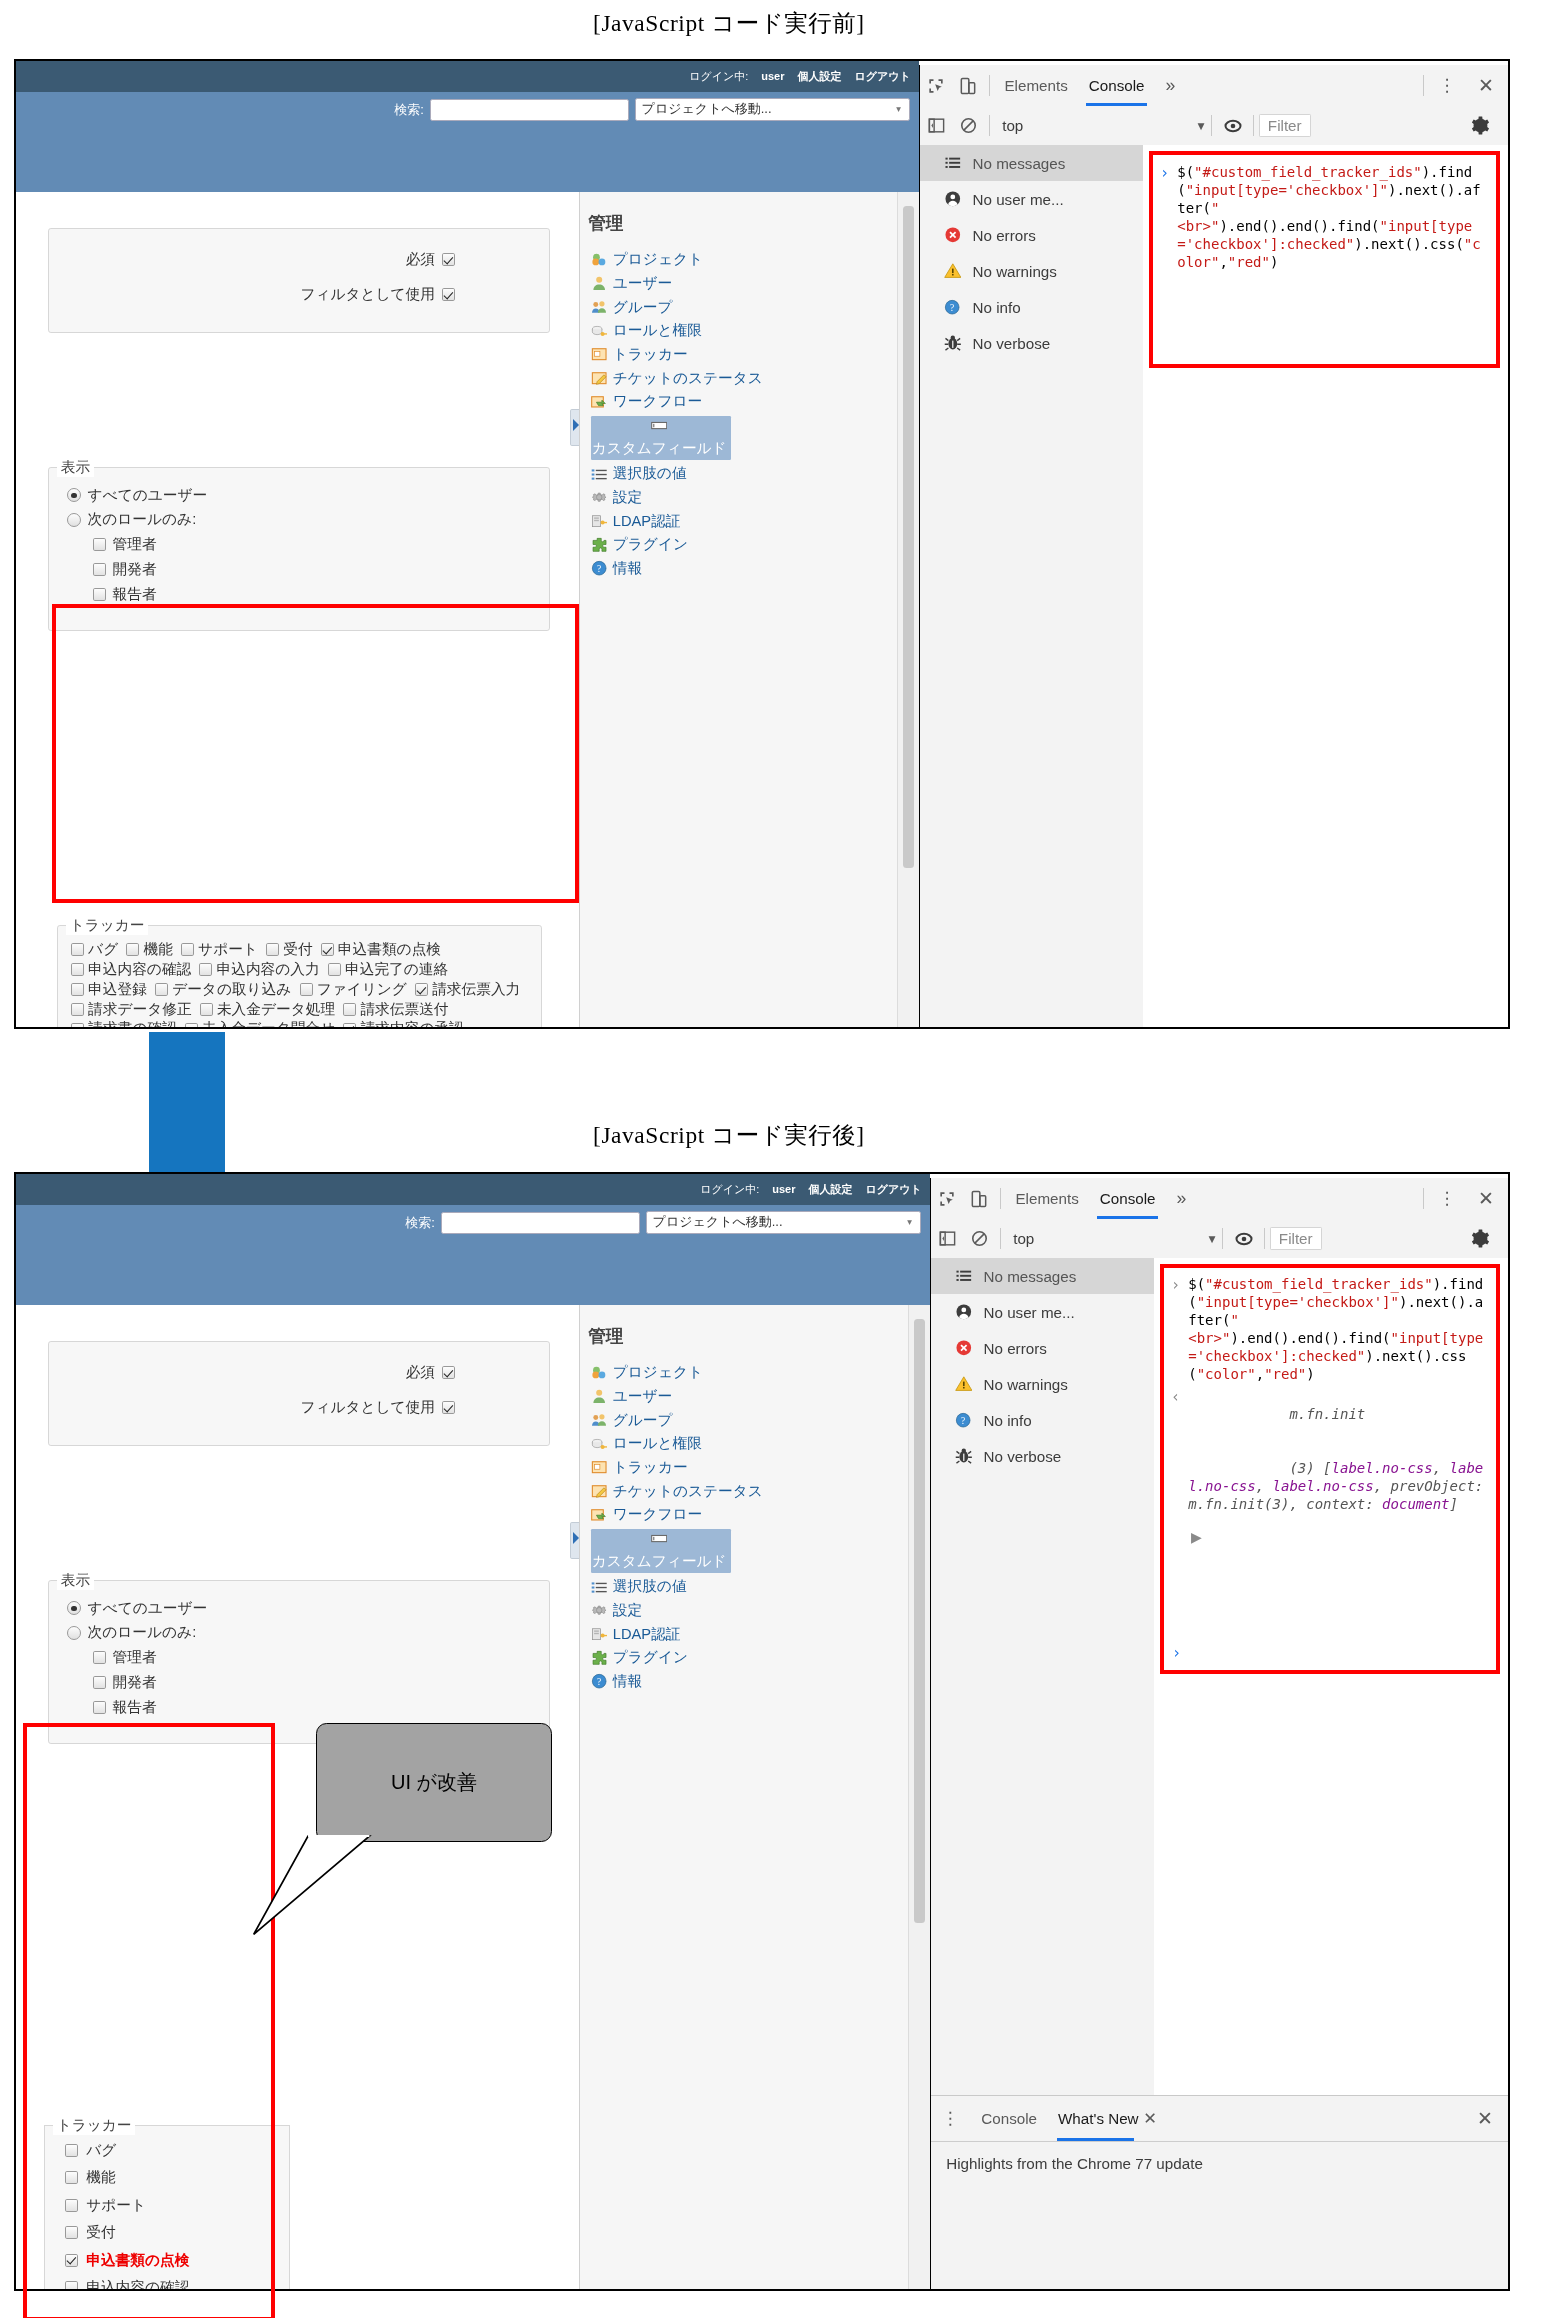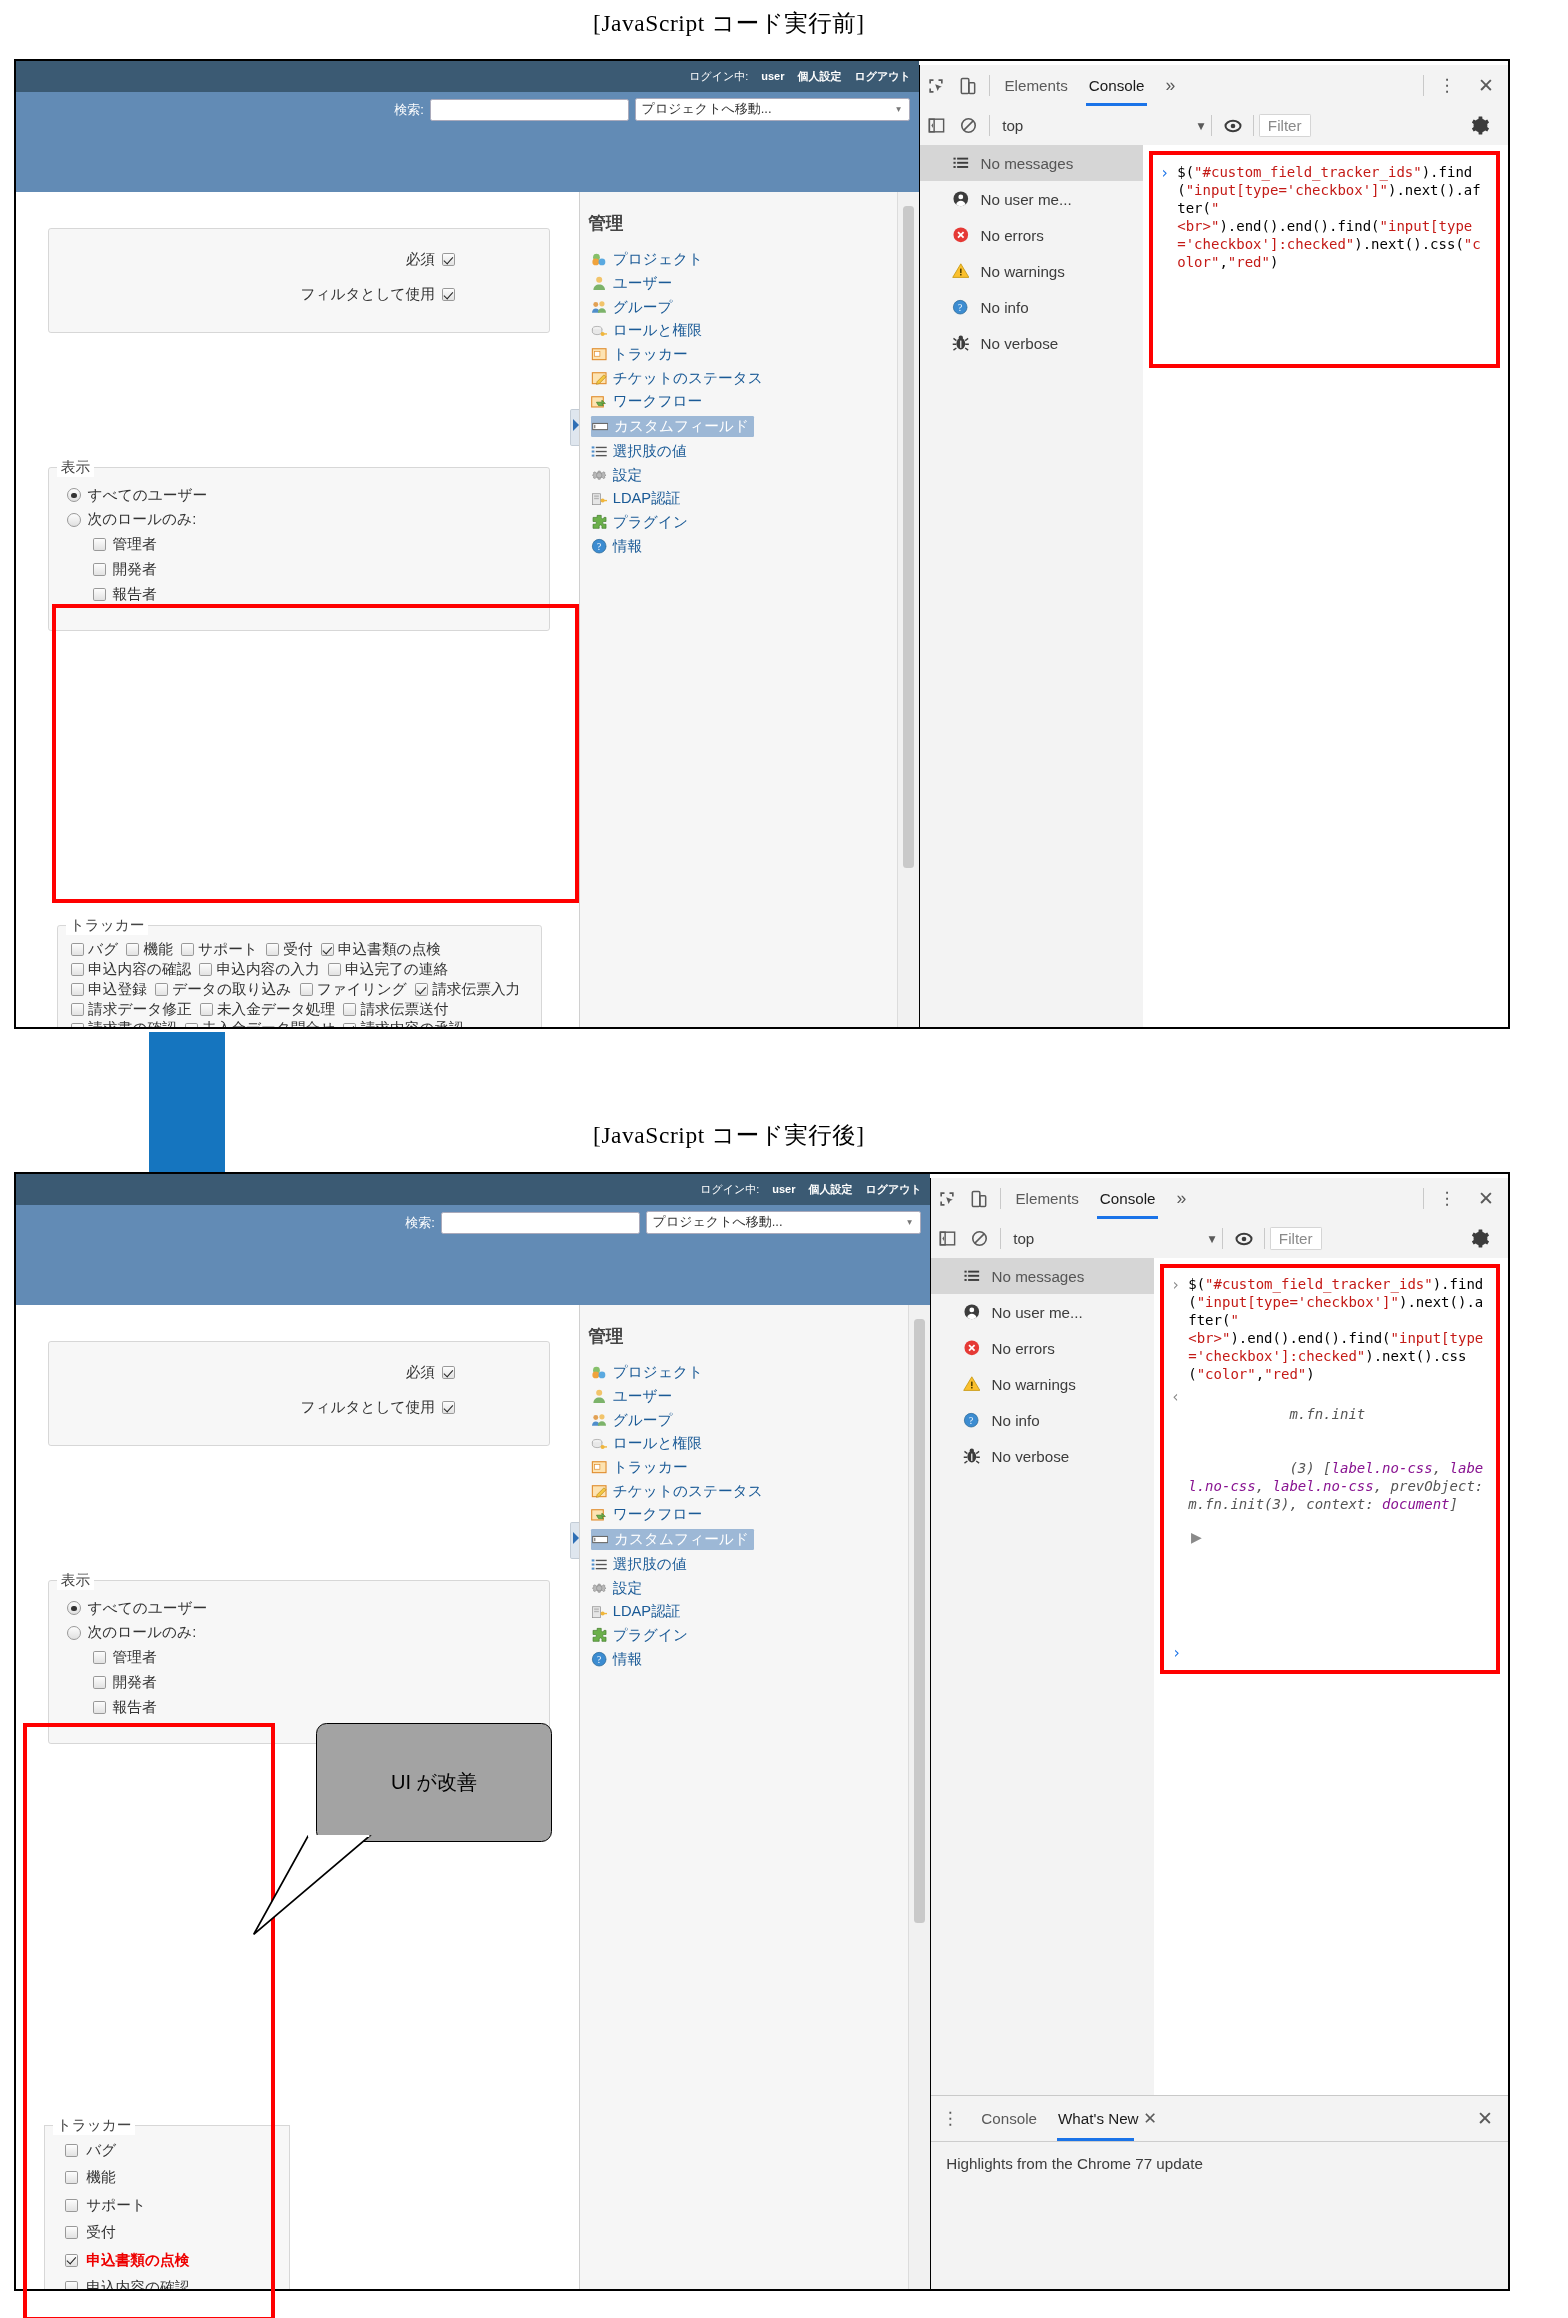--- a/index.html
+++ b/index.html
@@ -49,21 +49,21 @@
   }
   .rm-select .caret{font-size:8.2px;color:#777;}
   .rm-bluepad{position:absolute;left:0;right:0;top:67px;height:64px;background:#628bb5;}
   .rm-body{position:absolute;left:0;right:0;top:131px;bottom:0;background:#fff;}
 
   
   .rm-content{position:absolute;left:0;top:0;bottom:0;background:#fff;overflow:hidden;}
   .rm-sidebar{position:absolute;top:0;bottom:0;background:#f6f6f6;border-left:0.6px solid #d0d0d0;overflow:hidden;}
   .rm-sidebar h3{margin:0 0 15.2px 8.2px;font-size:17.6px;color:#444;font-weight:bold;}
   .adm-item{display:flex;align-items:center;gap:5.9px;margin:0 0 4.7px 10.5px;font-size:14.7px;color:#1a5a96;white-space:nowrap;}
-  .adm-item.sel{background:#9db8d6;color:#fff;display:inline-flex;padding:1.2px 4.7px 1.2px 1.2px;border-radius:1.2px;margin-left:10.5px;}
+  .adm-item.sel{background:#9db8d6;color:#fff;display:inline-flex;padding:1.2px 4.7px 1.2px 1.2px;border-radius:1.2px;margin-left:10.5px;flex-direction:column;}
   .adm-ico{width:16.4px;height:16.4px;flex:0 0 16.4px;position:relative;}
 
   
   .fs{border:0.6px solid #d7d7d7;border-radius:2.9px;background:#f7f7f7;position:relative;box-sizing:border-box;}
   .fs > legend, .fs .lg{
     position:absolute;top:-10px;left:8.2px;background:#fff;padding:0 3.5px;font-size:14.7px;color:#444;
   }
   .row-right{display:flex;align-items:center;justify-content:flex-end;gap:7px;font-size:14.7px;color:#333;}
   .chk{
     width:13px;height:13px;border:0.6px solid #999;border-radius:1.8px;
@@ -98,21 +98,21 @@
   .dt-icbtn{width:32px;height:32px;display:flex;align-items:center;justify-content:center;flex:0 0 32px;}
   .dt-vsep{width:0.6px;height:21px;background:#c9c9c9;margin:0 4.7px;}
   .dt-tab{font-size:15.2px;color:#5a5a5a;padding:0 10.5px;height:41px;display:flex;align-items:center;position:relative;white-space:nowrap;}
   .dt-tab.active{color:#1a1a1a;}
   .dt-tab.active::after{content:"";position:absolute;left:10%;right:10%;bottom:0;height:2.9px;background:#1a73e8;}
   .dt-spacer{flex:1;}
   .dt-filterbar{position:absolute;left:0;right:0;top:41px;height:39px;background:#f3f3f3;border-bottom:0.6px solid #cdcdcd;display:flex;align-items:center;}
   .dt-ctx{font-size:15.2px;color:#3c3c3c;padding-left:8.2px;white-space:nowrap;}
   .dt-filter{font-size:15.2px;color:#8a8a8a;background:#fff;border:0.6px solid #d5d5d5;padding:1.8px 8.2px;border-radius:1.2px;}
   .dt-side{position:absolute;left:0;top:80px;bottom:0;background:#f3f3f3;border-right:0.6px solid #cdcdcd;overflow:hidden;}
-  .dt-side .it{display:flex;align-items:center;gap:10.5px;height:36px;padding-left:31px;font-size:15.2px;color:#3c3c3c;white-space:nowrap;}
+  .dt-side .it{display:flex;align-items:center;gap:10.5px;height:36px;padding-left:23px;font-size:15.2px;color:#3c3c3c;white-space:nowrap;}
   .dt-side .it.sel{background:#d6d6d6;color:#555;}
   .dt-main{position:absolute;top:80px;bottom:0;right:0;background:#fff;overflow:hidden;}
 
   .codeblk{font-family:"DejaVu Sans Mono","Liberation Mono",monospace;font-size:14px;line-height:1.28;white-space:pre-wrap;word-break:break-all;}
   .c-k{color:#000;}
   .c-s{color:#c41a16;}
   .c-ital{font-style:italic;color:#555;}
   .c-purple{color:#881391;font-style:italic;}
   .prompt-gt{color:#1a73e8;font-family:"DejaVu Sans Mono",monospace;font-size:15.2px;}
   .prompt-ret{color:#8a8a8a;font-family:"DejaVu Sans Mono",monospace;font-size:15.2px;}

